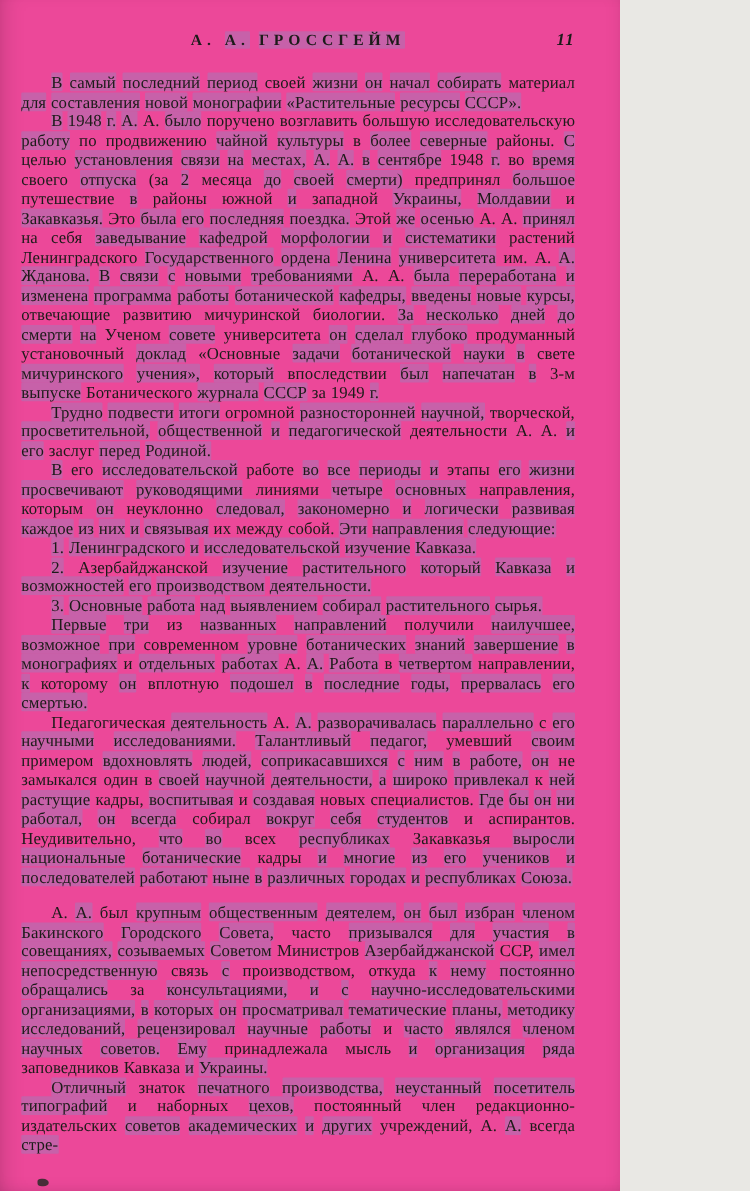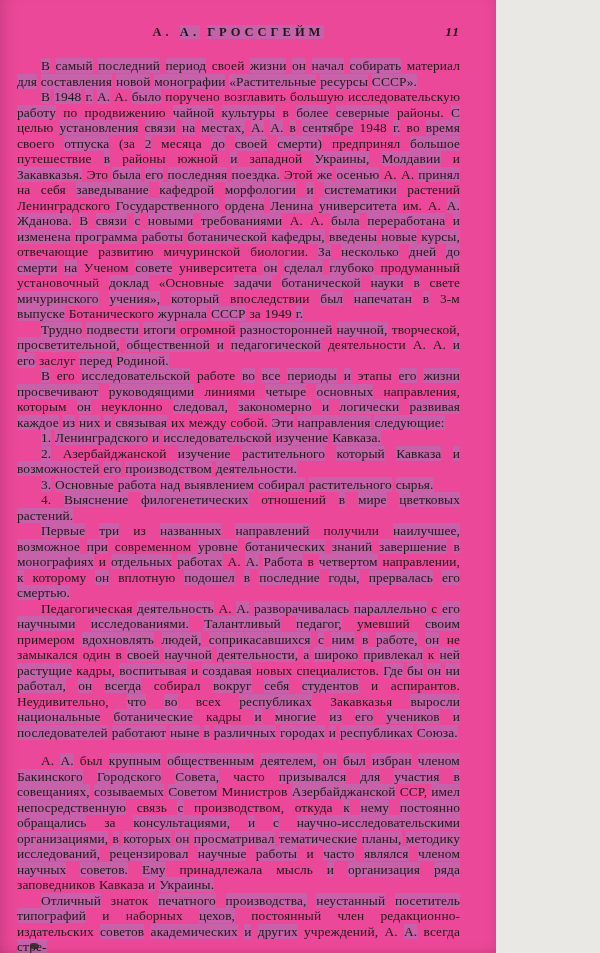--- a/index.html
+++ b/index.html
@@ -86,21 +86,20 @@
   </div>
 
   <div class="body-text">
     <p><span class="hl">В</span> <span class="hl">самый</span> <span class="hl">последний</span> <span class="hl">период</span> <span>своей</span> <span class="hl">жизни</span> <span class="hl">он</span> <span class="hl">начал</span> <span class="hl">собирать</span> <span>материал</span> <span class="hl">для</span> <span class="hl">составления</span> <span class="hl">новой</span> <span class="hl">монографии</span> <span class="hl">«Растительные</span> <span class="hl">ресурсы</span> <span class="hl">СССР».</span></p>
     <p><span class="hl">В</span> <span class="hl">1948</span> <span class="hl">г.</span> <span class="hl">А.</span> <span>А.</span> <span class="hl">было</span> <span>поручено</span> <span>возглавить</span> <span>большую</span> <span>исследовательскую</span> <span class="hl">работу</span> <span>по</span> <span>продвижению</span> <span class="hl">чайной</span> <span class="hl">культуры</span> <span>в</span> <span class="hl">более</span> <span class="hl">северные</span> <span>районы.</span> <span class="hl">С</span> <span>целью</span> <span class="hl">установления</span> <span class="hl">связи</span> <span class="hl">на</span> <span class="hl">местах,</span> <span class="hl">А.</span> <span class="hl">А.</span> <span class="hl">в</span> <span class="hl">сентябре</span> <span>1948</span> <span class="hl">г.</span> <span>во</span> <span class="hl">время</span> <span>своего</span> <span class="hl">отпуска</span> <span>(за</span> <span class="hl">2</span> <span>месяца</span> <span class="hl">до</span> <span class="hl">своей</span> <span class="hl">смерти)</span> <span>предпринял</span> <span class="hl">большое</span> <span>путешествие</span> <span class="hl">в</span> <span>районы</span> <span>южной</span> <span class="hl">и</span> <span>западной</span> <span class="hl">Украины,</span> <span class="hl">Молдавии</span> <span>и</span> <span class="hl">Закавказья.</span> <span>Это</span> <span class="hl">была</span> <span class="hl">его</span> <span class="hl">последняя</span> <span class="hl">поездка.</span> <span>Этой</span> <span class="hl">же</span> <span class="hl">осенью</span> <span>А.</span> <span>А.</span> <span class="hl">принял</span> <span>на</span> <span>себя</span> <span class="hl">заведывание</span> <span class="hl">кафедрой</span> <span class="hl">морфологии</span> <span class="hl">и</span> <span class="hl">систематики</span> <span>растений</span> <span>Ленинградского</span> <span class="hl">Государственного</span> <span class="hl">ордена</span> <span class="hl">Ленина</span> <span class="hl">университета</span> <span>им.</span> <span>А.</span> <span class="hl">А.</span> <span class="hl">Жданова.</span> <span class="hl">В</span> <span class="hl">связи</span> <span class="hl">с</span> <span class="hl">новыми</span> <span class="hl">требованиями</span> <span>А.</span> <span>А.</span> <span class="hl">была</span> <span class="hl">переработана</span> <span class="hl">и</span> <span class="hl">изменена</span> <span class="hl">программа</span> <span class="hl">работы</span> <span class="hl">ботанической</span> <span class="hl">кафедры,</span> <span class="hl">введены</span> <span class="hl">новые</span> <span class="hl">курсы,</span> <span>отвечающие</span> <span>развитию</span> <span>мичуринской</span> <span>биологии.</span> <span class="hl">За</span> <span class="hl">несколько</span> <span class="hl">дней</span> <span class="hl">до</span> <span class="hl">смерти</span> <span class="hl">на</span> <span>Ученом</span> <span class="hl">совете</span> <span>университета</span> <span class="hl">он</span> <span class="hl">сделал</span> <span class="hl">глубоко</span> <span>продуманный</span> <span>установочный</span> <span class="hl">доклад</span> <span>«Основные</span> <span class="hl">задачи</span> <span class="hl">ботанической</span> <span class="hl">науки</span> <span class="hl">в</span> <span>свете</span> <span class="hl">мичуринского</span> <span class="hl">учения»,</span> <span class="hl">который</span> <span>впоследствии</span> <span class="hl">был</span> <span class="hl">напечатан</span> <span class="hl">в</span> <span>3-м</span> <span class="hl">выпуске</span> <span>Ботанического</span> <span class="hl">журнала</span> <span class="hl">СССР</span> <span>за</span> <span>1949</span> <span class="hl">г.</span></p>
     <p><span class="hl">Трудно</span> <span class="hl">подвести</span> <span class="hl">итоги</span> <span>огромной</span> <span class="hl">разносторонней</span> <span class="hl">научной,</span> <span>творческой,</span> <span class="hl">просветительной,</span> <span class="hl">общественной</span> <span class="hl">и</span> <span class="hl">педагогической</span> <span>деятельности</span> <span>А.</span> <span>А.</span> <span class="hl">и</span> <span class="hl">его</span> <span>заслуг</span> <span class="hl">перед</span> <span class="hl">Родиной.</span></p>
     <p><span class="hl">В</span> <span>его</span> <span class="hl">исследовательской</span> <span>работе</span> <span class="hl">во</span> <span class="hl">все</span> <span class="hl">периоды</span> <span class="hl">и</span> <span>этапы</span> <span class="hl">его</span> <span class="hl">жизни</span> <span class="hl">просвечивают</span> <span class="hl">руководящими</span> <span>линиями</span> <span class="hl">четыре</span> <span class="hl">основных</span> <span>направления,</span> <span>которым</span> <span class="hl">он</span> <span>неуклонно</span> <span class="hl">следовал,</span> <span class="hl">закономерно</span> <span class="hl">и</span> <span class="hl">логически</span> <span class="hl">развивая</span> <span class="hl">каждое</span> <span class="hl">из</span> <span class="hl">них</span> <span class="hl">и</span> <span class="hl">связывая</span> <span>их</span> <span>между</span> <span>собой.</span> <span class="hl">Эти</span> <span class="hl">направления</span> <span class="hl">следующие:</span></p>
     <p><span class="hl">1.</span> <span class="hl">Ленинградского</span> <span class="hl">и</span> <span class="hl">исследовательской</span> <span class="hl">изучение</span> <span class="hl">Кавказа.</span></p>
     <p><span class="hl">2.</span> <span>Азербайджанской</span> <span class="hl">изучение</span> <span class="hl">растительного</span> <span class="hl">который</span> <span class="hl">Кавказа</span> <span class="hl">и</span> <span class="hl">возможностей</span> <span class="hl">его</span> <span class="hl">производством</span> <span class="hl">деятельности.</span></p>
     <p><span class="hl">3.</span> <span class="hl">Основные</span> <span class="hl">работа</span> <span class="hl">над</span> <span class="hl">выявлением</span> <span class="hl">собирал</span> <span class="hl">растительного</span> <span class="hl">сырья.</span></p>
-    <p><span>4.</span> <span class="hl">Выяснение</span> <span class="hl">филогенетических</span> <span>отношений</span> <span class="hl">в</span> <span class="hl">мире</span> <span class="hl">цветковых</span> <span class="hl">растений.</span></p>
     <p><span class="hl">Первые</span> <span class="hl">три</span> <span>из</span> <span class="hl">названных</span> <span class="hl">направлений</span> <span>получили</span> <span class="hl">наилучшее,</span> <span class="hl">возможное</span> <span class="hl">при</span> <span>современном</span> <span class="hl">уровне</span> <span class="hl">ботанических</span> <span class="hl">знаний</span> <span class="hl">завершение</span> <span class="hl">в</span> <span class="hl">монографиях</span> <span>и</span> <span class="hl">отдельных</span> <span class="hl">работах</span> <span>А.</span> <span class="hl">А.</span> <span class="hl">Работа</span> <span>в</span> <span class="hl">четвертом</span> <span>направлении,</span> <span class="hl">к</span> <span>которому</span> <span class="hl">он</span> <span>вплотную</span> <span class="hl">подошел</span> <span class="hl">в</span> <span class="hl">последние</span> <span class="hl">годы,</span> <span class="hl">прервалась</span> <span class="hl">его</span> <span class="hl">смертью.</span></p>
     <p><span>Педагогическая</span> <span class="hl">деятельность</span> <span>А.</span> <span class="hl">А.</span> <span class="hl">разворачивалась</span> <span class="hl">параллельно</span> <span>с</span> <span class="hl">его</span> <span class="hl">научными</span> <span class="hl">исследованиями.</span> <span class="hl">Талантливый</span> <span class="hl">педагог,</span> <span>умевший</span> <span class="hl">своим</span> <span>примером</span> <span class="hl">вдохновлять</span> <span class="hl">людей,</span> <span class="hl">соприкасавшихся</span> <span class="hl">с</span> <span class="hl">ним</span> <span class="hl">в</span> <span class="hl">работе,</span> <span class="hl">он</span> <span>не</span> <span>замыкался</span> <span>один</span> <span>в</span> <span class="hl">своей</span> <span class="hl">научной</span> <span class="hl">деятельности,</span> <span class="hl">а</span> <span class="hl">широко</span> <span class="hl">привлекал</span> <span>к</span> <span class="hl">ней</span> <span class="hl">растущие</span> <span>кадры,</span> <span class="hl">воспитывая</span> <span>и</span> <span class="hl">создавая</span> <span>новых</span> <span>специалистов.</span> <span class="hl">Где</span> <span class="hl">бы</span> <span class="hl">он</span> <span class="hl">ни</span> <span class="hl">работал,</span> <span class="hl">он</span> <span class="hl">всегда</span> <span>собирал</span> <span class="hl">вокруг</span> <span class="hl">себя</span> <span class="hl">студентов</span> <span>и</span> <span>аспирантов.</span> <span>Неудивительно,</span> <span class="hl">что</span> <span class="hl">во</span> <span>всех</span> <span class="hl">республиках</span> <span>Закавказья</span> <span class="hl">выросли</span> <span class="hl">национальные</span> <span class="hl">ботанические</span> <span>кадры</span> <span class="hl">и</span> <span class="hl">многие</span> <span class="hl">из</span> <span class="hl">его</span> <span class="hl">учеников</span> <span class="hl">и</span> <span class="hl">последователей</span> <span class="hl">работают</span> <span class="hl">ныне</span> <span class="hl">в</span> <span class="hl">различных</span> <span class="hl">городах</span> <span class="hl">и</span> <span class="hl">республиках</span> <span class="hl">Союза.</span></p>
     <p class="gap-before"><span>А.</span> <span class="hl">А.</span> <span>был</span> <span class="hl">крупным</span> <span class="hl">общественным</span> <span class="hl">деятелем,</span> <span class="hl">он</span> <span class="hl">был</span> <span class="hl">избран</span> <span class="hl">членом</span> <span class="hl">Бакинского</span> <span class="hl">Городского</span> <span class="hl">Совета,</span> <span>часто</span> <span class="hl">призывался</span> <span class="hl">для</span> <span class="hl">участия</span> <span class="hl">в</span> <span class="hl">совещаниях,</span> <span class="hl">созываемых</span> <span class="hl">Советом</span> <span>Министров</span> <span class="hl">Азербайджанской</span> <span>ССР,</span> <span class="hl">имел</span> <span class="hl">непосредственную</span> <span>связь</span> <span class="hl">с</span> <span>производством,</span> <span>откуда</span> <span class="hl">к</span> <span class="hl">нему</span> <span class="hl">постоянно</span> <span class="hl">обращались</span> <span>за</span> <span class="hl">консультациями,</span> <span class="hl">и</span> <span class="hl">с</span> <span class="hl">научно-исследовательскими</span> <span class="hl">организациями,</span> <span class="hl">в</span> <span class="hl">которых</span> <span class="hl">он</span> <span class="hl">просматривал</span> <span class="hl">тематические</span> <span class="hl">планы,</span> <span class="hl">методику</span> <span class="hl">исследований,</span> <span class="hl">рецензировал</span> <span class="hl">научные</span> <span class="hl">работы</span> <span>и</span> <span class="hl">часто</span> <span class="hl">являлся</span> <span class="hl">членом</span> <span class="hl">научных</span> <span class="hl">советов.</span> <span class="hl">Ему</span> <span>принадлежала</span> <span>мысль</span> <span class="hl">и</span> <span class="hl">организация</span> <span class="hl">ряда</span> <span>заповедников</span> <span>Кавказа</span> <span class="hl">и</span> <span class="hl">Украины.</span></p>
     <p><span class="hl">Отличный</span> <span>знаток</span> <span class="hl">печатного</span> <span class="hl">производства,</span> <span class="hl">неустанный</span> <span class="hl">посетитель</span> <span class="hl">типографий</span> <span>и</span> <span>наборных</span> <span class="hl">цехов,</span> <span>постоянный</span> <span>член</span> <span>редакционно-издательских</span> <span class="hl">советов</span> <span class="hl">академических</span> <span class="hl">и</span> <span class="hl">других</span> <span>учреждений,</span> <span>А.</span> <span class="hl">А.</span> <span>всегда</span> <span class="hl">стре-</span></p>
   </div>
 
   <div class="scan-speck"></div>
 
 </div>
 

